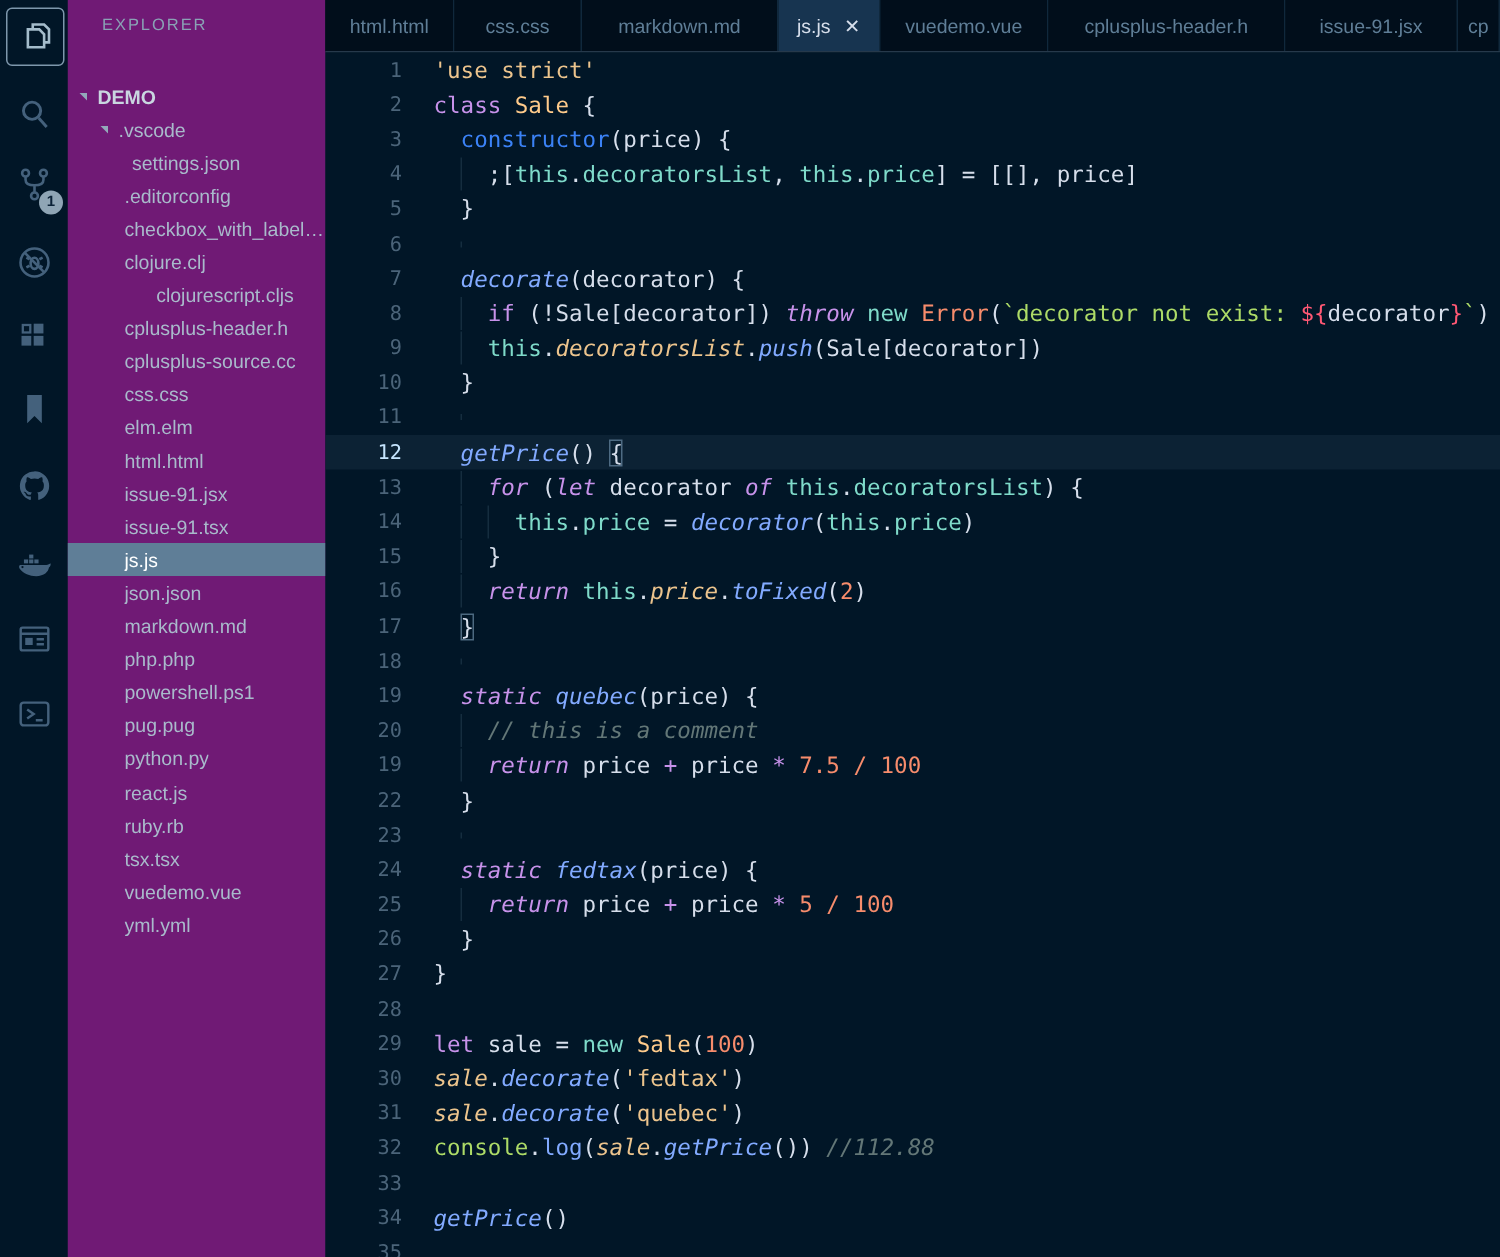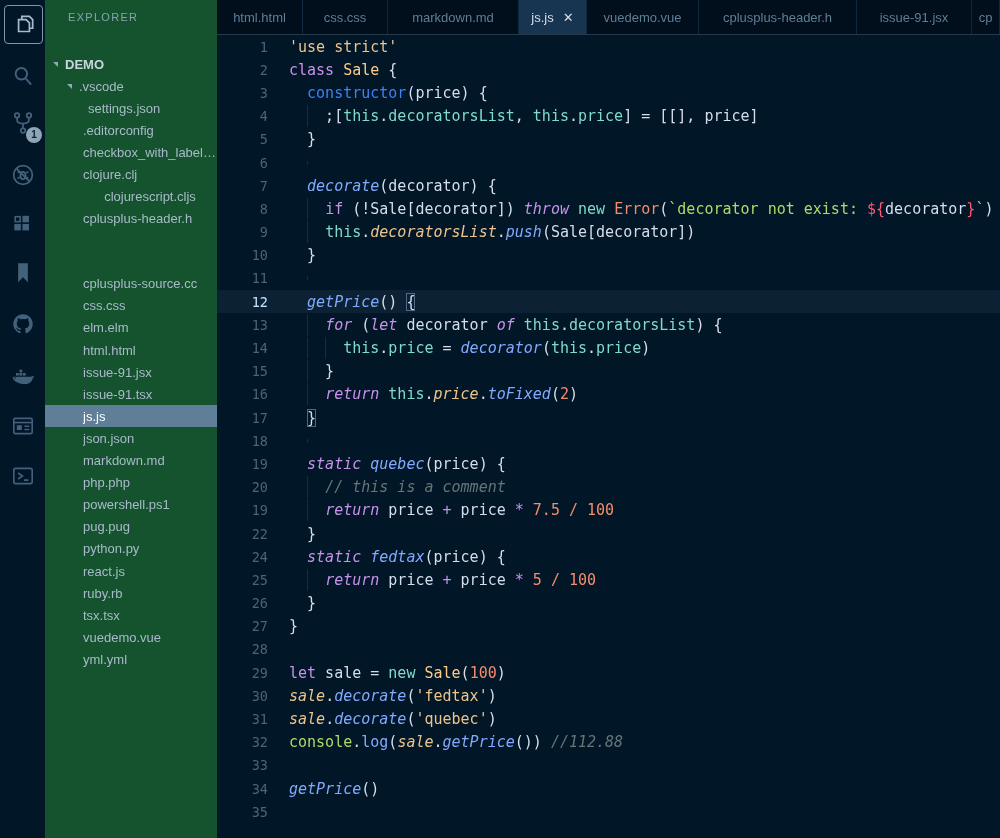--- a/index.html
+++ b/index.html
@@ -10,21 +10,21 @@
     -webkit-font-smoothing:antialiased;
   }
   
   .activity-bar{position:absolute;left:0;top:0;bottom:0;width:45px;background:#011627;z-index:5;}
   .ab-item{position:absolute;left:4px;width:37px;height:37px;display:flex;align-items:center;justify-content:center;color:#44617c;cursor:pointer;}
   .ab-item svg{width:26px;height:26px;display:block;}
   .ab-item.active{color:#a4bccb;border:1px solid #7e97ac;border-radius:4px;}
   .ab-badge{position:absolute;right:-1px;bottom:-2px;min-width:16px;height:16px;border-radius:8px;
     background:#8fa5b5;color:#0b2237;font-size:10px;font-weight:bold;line-height:16px;text-align:center;}
   
-  .sidebar{position:absolute;left:45px;top:0;bottom:0;width:172px;background:#14532d;}
+  .sidebar{position:absolute;left:45px;top:0;bottom:0;width:172px;background:#701a75;}
   .sb-header{height:33px;line-height:34px;padding-left:23px;font-size:11px;letter-spacing:1.3px;color:#8aa2b5;}
   .tree{position:absolute;left:0;right:0;top:33px;}
   .tree-row{height:22.1px;display:flex;align-items:center;font-size:13px;color:#a9bacb;white-space:nowrap;cursor:pointer;}
   .tree-row.bold{color:#c9d6e0;font-weight:bold;}
   .tree-row.selected{background:#5f7e97;color:#ffffff;}
   .twisty{width:0;height:0;border-top:5px solid #93a9ba;border-left:5px solid transparent;margin-right:7px;flex:none;}
   .tree-label{overflow:hidden;text-overflow:ellipsis;}
   
   .tabbar{position:absolute;left:217px;top:0;width:783px;height:35px;background:#010e1b;display:flex;
     border-bottom:1px solid rgba(99,130,156,0.38);box-sizing:border-box;}
@@ -163,21 +163,21 @@
       </div>
       <div class="tree-row" style="padding-left: 38px;">
         <span class="tree-label">clojure.clj</span>
       </div>
       <div class="tree-row" style="padding-left: 38px; justify-content: center;">
         <span class="tree-label">clojurescript.cljs</span>
       </div>
       <div class="tree-row" style="padding-left: 38px;">
         <span class="tree-label">cplusplus-header.h</span>
       </div>
-      <div class="tree-row" style="padding-left: 38px; margin-top: 43px;">
+      <div class="tree-row" style="padding-left: 38px;">
         <span class="tree-label">cplusplus-source.cc</span>
       </div>
       <div class="tree-row" style="padding-left: 38px;">
         <span class="tree-label">css.css</span>
       </div>
       <div class="tree-row" style="padding-left: 38px;">
         <span class="tree-label">elm.elm</span>
       </div>
       <div class="tree-row" style="padding-left: 38px;">
         <span class="tree-label">html.html</span>
@@ -338,20 +338,24 @@
     </div>
     <div class="code-row">
       <span class="ln">19</span>
       <span class="code"><span class="guide" style="left: 2ch;"></span><span class="tok" style="color: rgb(214, 222, 235);">    </span><span class="tok i" style="color: rgb(199, 146, 234);">return</span><span class="tok" style="color: rgb(214, 222, 235);"> price </span><span class="tok" style="color: rgb(199, 146, 234);">+</span><span class="tok" style="color: rgb(214, 222, 235);"> price </span><span class="tok" style="color: rgb(199, 146, 234);">*</span><span class="tok" style="color: rgb(214, 222, 235);"> </span><span class="tok" style="color: rgb(247, 140, 108);">7.5</span><span class="tok" style="color: rgb(214, 222, 235);"> </span><span class="tok" style="color: rgb(247, 140, 108);">/</span><span class="tok" style="color: rgb(214, 222, 235);"> </span><span class="tok" style="color: rgb(247, 140, 108);">100</span></span>
     </div>
     <div class="code-row">
       <span class="ln">22</span>
       <span class="code"><span class="tok" style="color: rgb(214, 222, 235);">  }</span></span>
     </div>
     <div class="code-row">
+      <span class="ln">23</span>
+      <span class="code"><span class="guide" style="left: 2ch;"></span></span>
+    </div>
+    <div class="code-row">
       <span class="ln">24</span>
       <span class="code"><span class="tok" style="color: rgb(214, 222, 235);">  </span><span class="tok i" style="color: rgb(199, 146, 234);">static</span><span class="tok" style="color: rgb(214, 222, 235);"> </span><span class="tok i" style="color: rgb(130, 170, 255);">fedtax</span><span class="tok" style="color: rgb(214, 222, 235);">(price) {</span></span>
     </div>
     <div class="code-row">
       <span class="ln">25</span>
       <span class="code"><span class="guide" style="left: 2ch;"></span><span class="tok" style="color: rgb(214, 222, 235);">    </span><span class="tok i" style="color: rgb(199, 146, 234);">return</span><span class="tok" style="color: rgb(214, 222, 235);"> price </span><span class="tok" style="color: rgb(199, 146, 234);">+</span><span class="tok" style="color: rgb(214, 222, 235);"> price </span><span class="tok" style="color: rgb(199, 146, 234);">*</span><span class="tok" style="color: rgb(214, 222, 235);"> </span><span class="tok" style="color: rgb(247, 140, 108);">5</span><span class="tok" style="color: rgb(214, 222, 235);"> </span><span class="tok" style="color: rgb(247, 140, 108);">/</span><span class="tok" style="color: rgb(214, 222, 235);"> </span><span class="tok" style="color: rgb(247, 140, 108);">100</span></span>
     </div>
     <div class="code-row">
       <span class="ln">26</span>
       <span class="code"><span class="tok" style="color: rgb(214, 222, 235);">  }</span></span>

